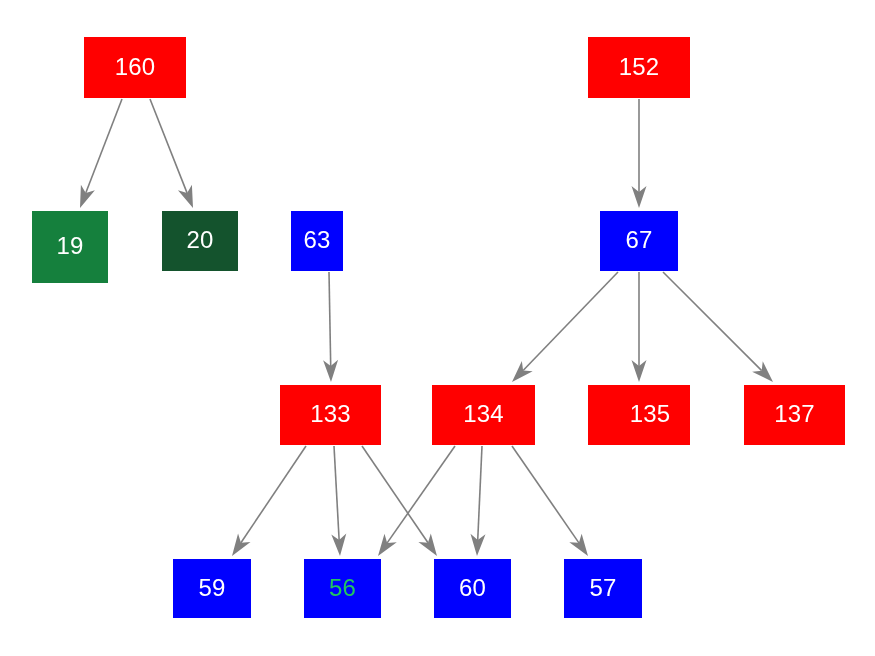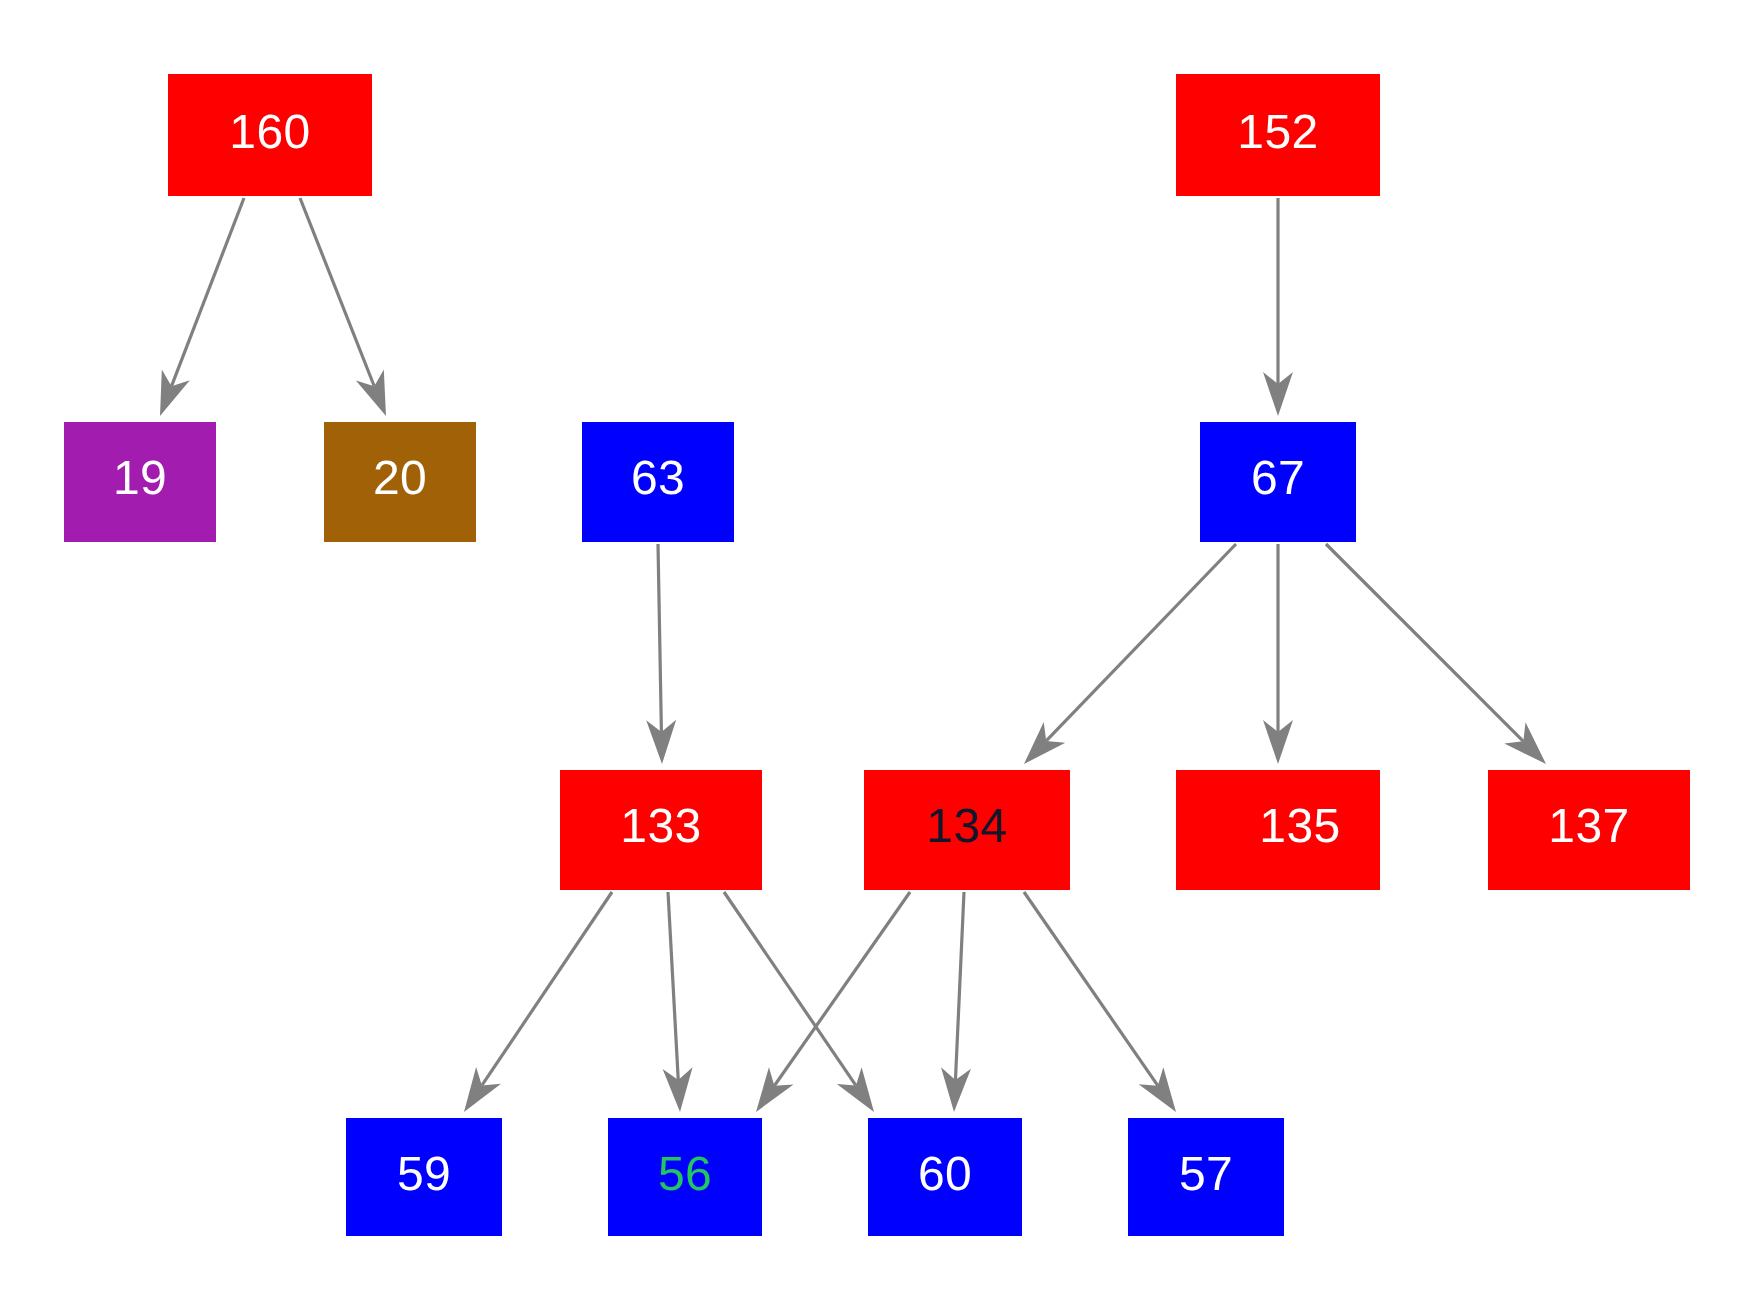--- a/index.html
+++ b/index.html
@@ -109,36 +109,36 @@
       </g>
     </svg>
 
   <div id="node-layer">
       <div class="graph-node red" style="left: 84px; top: 37px; width: 102px; height: 61px; background: rgb(255, 0, 0); color: rgb(255, 255, 255);">
         <span class="node-label">160</span>
       </div>
       <div class="graph-node red" style="left: 588px; top: 37px; width: 102px; height: 61px; background: rgb(255, 0, 0); color: rgb(255, 255, 255);">
         <span class="node-label">152</span>
       </div>
-      <div class="graph-node blue" style="left: 32px; top: 211px; width: 76px; height: 60px; background: #a21caf; color: rgb(255, 255, 255);">
+      <div class="graph-node blue" style="left: 32px; top: 211px; width: 76px; height: 72px; background: #15803d; color: rgb(255, 255, 255);">
         <span class="node-label">19</span>
       </div>
-      <div class="graph-node blue" style="left: 162px; top: 211px; width: 76px; height: 60px; background: #a16207; color: rgb(255, 255, 255);">
+      <div class="graph-node blue" style="left: 162px; top: 211px; width: 76px; height: 60px; background: #14532d; color: rgb(255, 255, 255);">
         <span class="node-label">20</span>
       </div>
-      <div class="graph-node blue" style="left: 291px; top: 211px; width: 76px; height: 60px; background: rgb(0, 0, 255); color: rgb(255, 255, 255);">
+      <div class="graph-node blue" style="left: 291px; top: 211px; width: 52px; height: 60px; background: rgb(0, 0, 255); color: rgb(255, 255, 255);">
         <span class="node-label">63</span>
       </div>
       <div class="graph-node blue" style="left: 600px; top: 211px; width: 78px; height: 60px; background: rgb(0, 0, 255); color: rgb(255, 255, 255);">
         <span class="node-label">67</span>
       </div>
       <div class="graph-node red" style="left: 280px; top: 385px; width: 101px; height: 60px; background: rgb(255, 0, 0); color: rgb(255, 255, 255);">
         <span class="node-label">133</span>
       </div>
-      <div class="graph-node red" style="left: 432px; top: 385px; width: 103px; height: 60px; background: rgb(255, 0, 0); color: #0f172a;">
+      <div class="graph-node red" style="left: 432px; top: 385px; width: 103px; height: 60px; background: rgb(255, 0, 0); color: #ffffff;">
         <span class="node-label">134</span>
       </div>
       <div class="graph-node red" style="left: 588px; top: 385px; width: 102px; height: 60px; background: rgb(255, 0, 0); color: rgb(255, 255, 255); padding-left: 22px;">
         <span class="node-label">135</span>
       </div>
       <div class="graph-node red" style="left: 744px; top: 385px; width: 101px; height: 60px; background: rgb(255, 0, 0); color: rgb(255, 255, 255);">
         <span class="node-label">137</span>
       </div>
       <div class="graph-node blue" style="left: 173px; top: 559px; width: 78px; height: 59px; background: rgb(0, 0, 255); color: rgb(255, 255, 255);">
         <span class="node-label">59</span>

